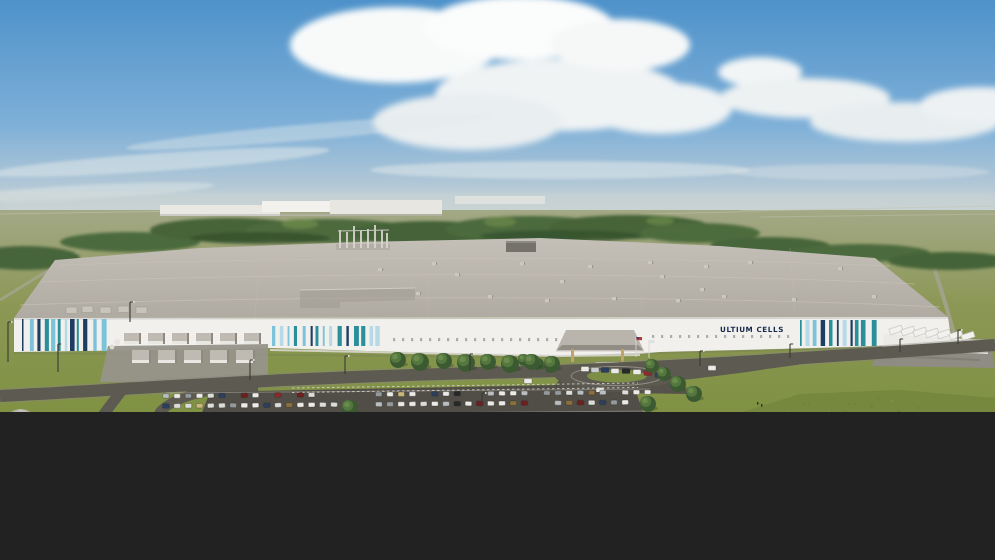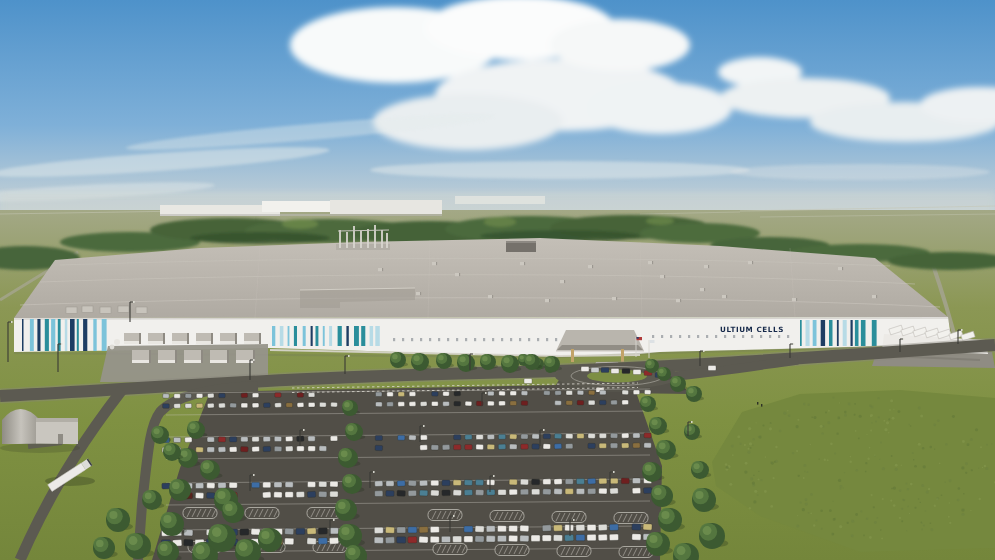--- a/index.html
+++ b/index.html
@@ -1,16 +1,16 @@
 <!DOCTYPE html>
 <html><head>
 <meta charset="utf-8">
 <style>
   html,body{margin:0;padding:0;background:#222;}
-  .stage{position:relative;width:995px;height:560px;overflow:hidden;
+  .stage{position:relative;width:995px;height:412px;overflow:hidden;
          font-family:"DejaVu Sans","Liberation Sans",sans-serif;}
   .stage svg{position:absolute;left:0;top:0;display:block;}
   text{font-family:"DejaVu Sans","Liberation Sans",sans-serif;}
 </style>
 </head>
 <body>
 
 <div class="stage">
 <svg width="995" height="560" viewBox="0 0 995 560">
   <defs>

